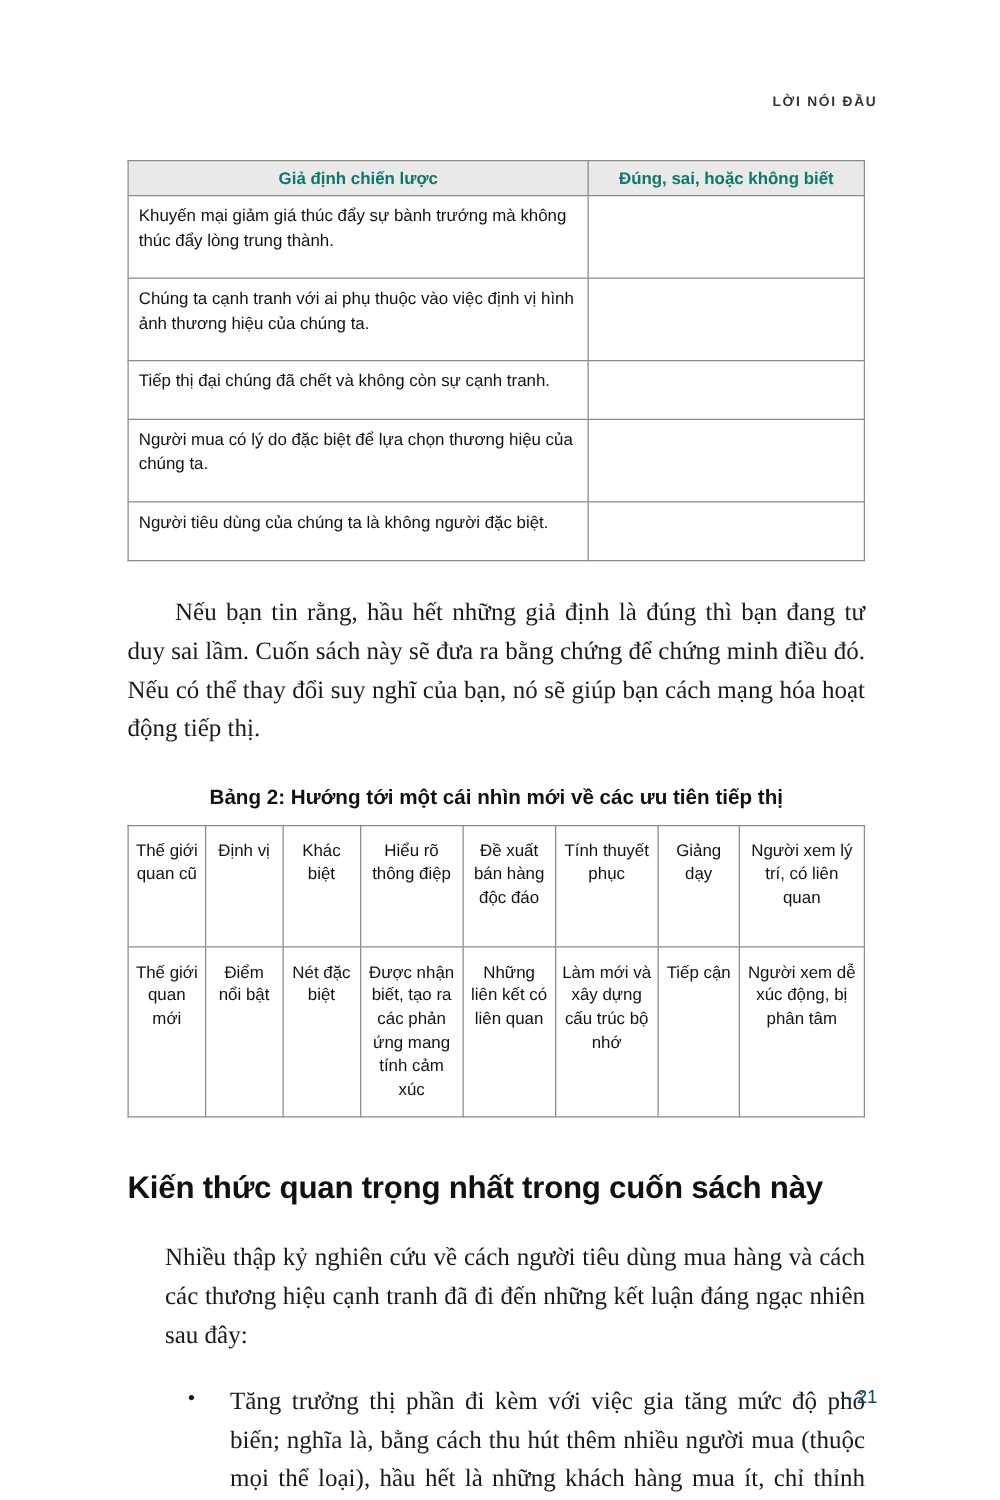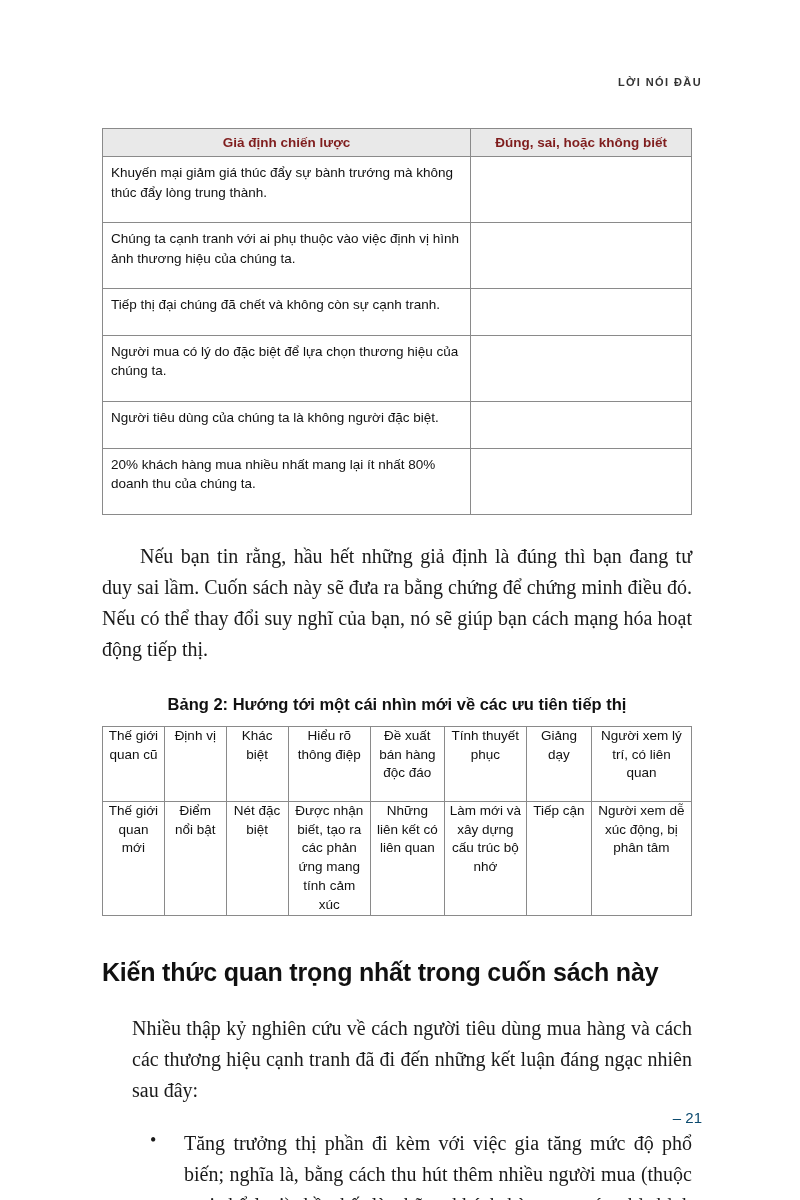--- a/index.html
+++ b/index.html
@@ -51,21 +51,21 @@
     border: 1px solid #8a8a8a;
     vertical-align: top;
   }
   .t1 th {
     background: #e9e9e9;
     font-family: "Liberation Sans", sans-serif;
     font-size: 13.5px;
     font-weight: 700;
     text-align: center;
     padding: 6px 6px;
-    color: #7f1d1d;
+    color: #0f766e;
   }
   .t1 td {
     font-family: "Liberation Sans", sans-serif;
     font-size: 13.5px;
     line-height: 1.45;
     padding: 6px 8px 20px 8px;
     color: #111;
   }
   .t1 td.blank { background: #ffffff; }
 
@@ -95,21 +95,21 @@
     table-layout: fixed;
     border-collapse: collapse;
   }
   .t2 td {
     border: 1px solid #8a8a8a;
     font-family: "Liberation Sans", sans-serif;
     font-size: 13.5px;
     line-height: 1.4;
     text-align: center;
     vertical-align: middle;
-    padding: 0 4px;
+    padding: 11px 4px;
     color: #111;
   }
   .t2 tr.row-old td { height: 74px; }
   .t2 tr.row-new td { height: 102px; }
 
   
   h2.section {
     font-family: "Liberation Sans", sans-serif;
     font-size: 25px;
     font-weight: 700;
@@ -183,24 +183,20 @@
         <tr>
           <td>Tiếp thị đại chúng đã chết và không còn sự cạnh tranh.</td>
           <td class="blank"></td>
         </tr>
         <tr>
           <td>Người mua có lý do đặc biệt để lựa chọn thương hiệu của chúng ta.</td>
           <td class="blank"></td>
         </tr>
         <tr>
           <td>Người tiêu dùng của chúng ta là không người đặc biệt.</td>
-          <td class="blank"></td>
-        </tr>
-        <tr>
-          <td>20% khách hàng mua nhiều nhất mang lại ít nhất 80% doanh thu của chúng ta.</td>
           <td class="blank"></td>
         </tr>
       </tbody>
     </table>
 
     <p class="body">Nếu bạn tin rằng, hầu hết những giả định là đúng thì bạn đang tư duy sai lầm. Cuốn sách này sẽ đưa ra bằng chứng để chứng minh điều đó. Nếu có thể thay đổi suy nghĩ của bạn, nó sẽ giúp bạn cách mạng hóa hoạt động tiếp thị.</p>
 
     <div class="caption">Bảng 2: Hướng tới một cái nhìn mới về các ưu tiên tiếp thị</div>
 
     <table class="tbl t2">

